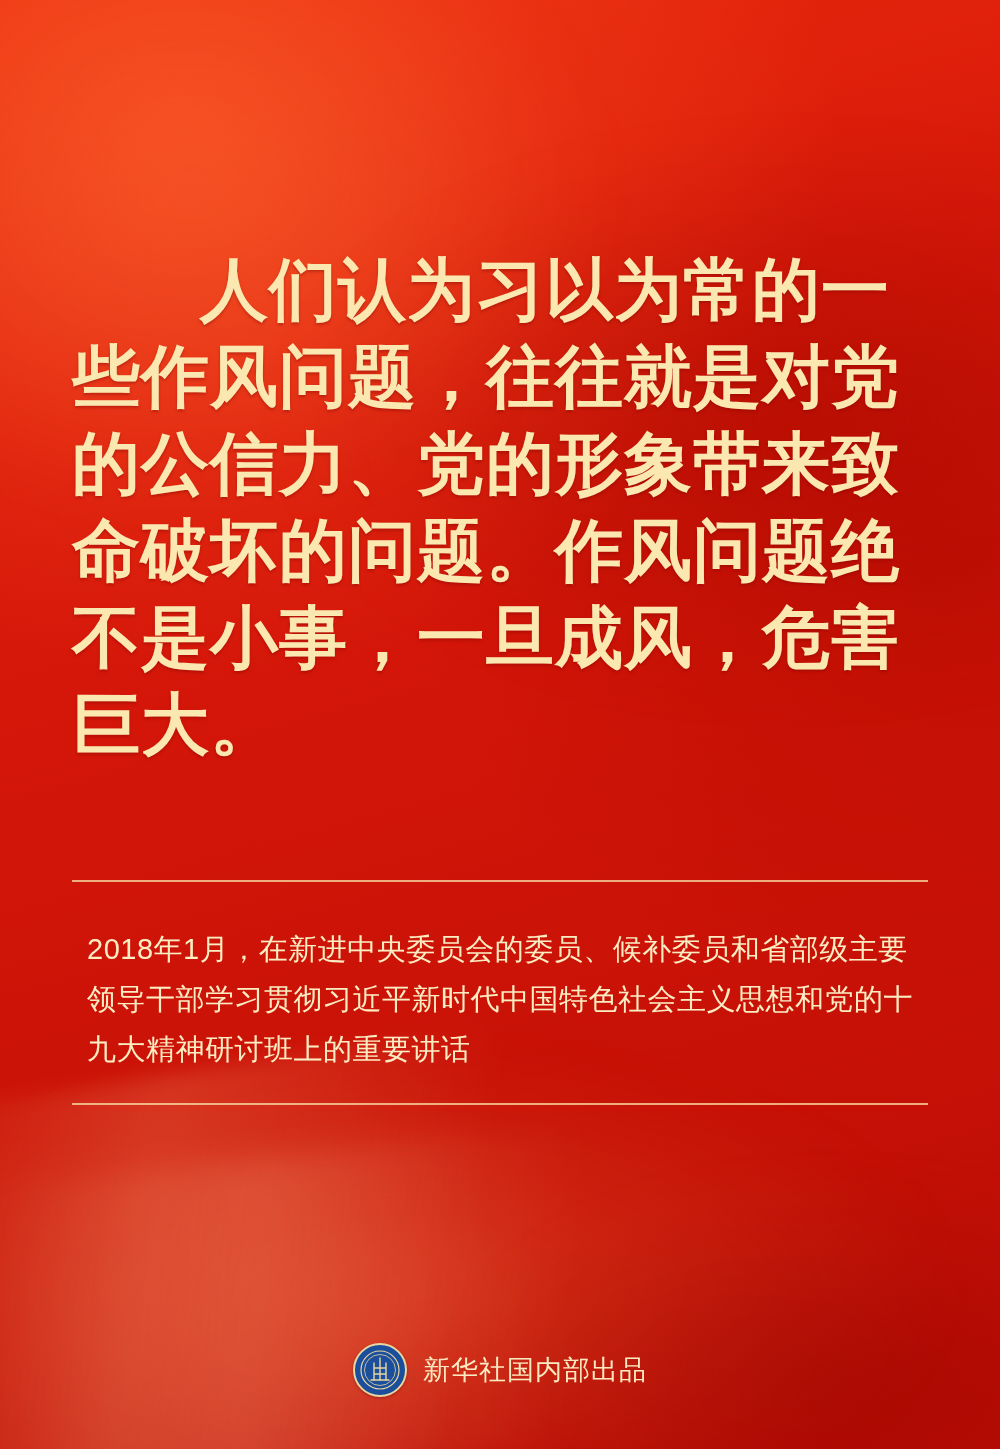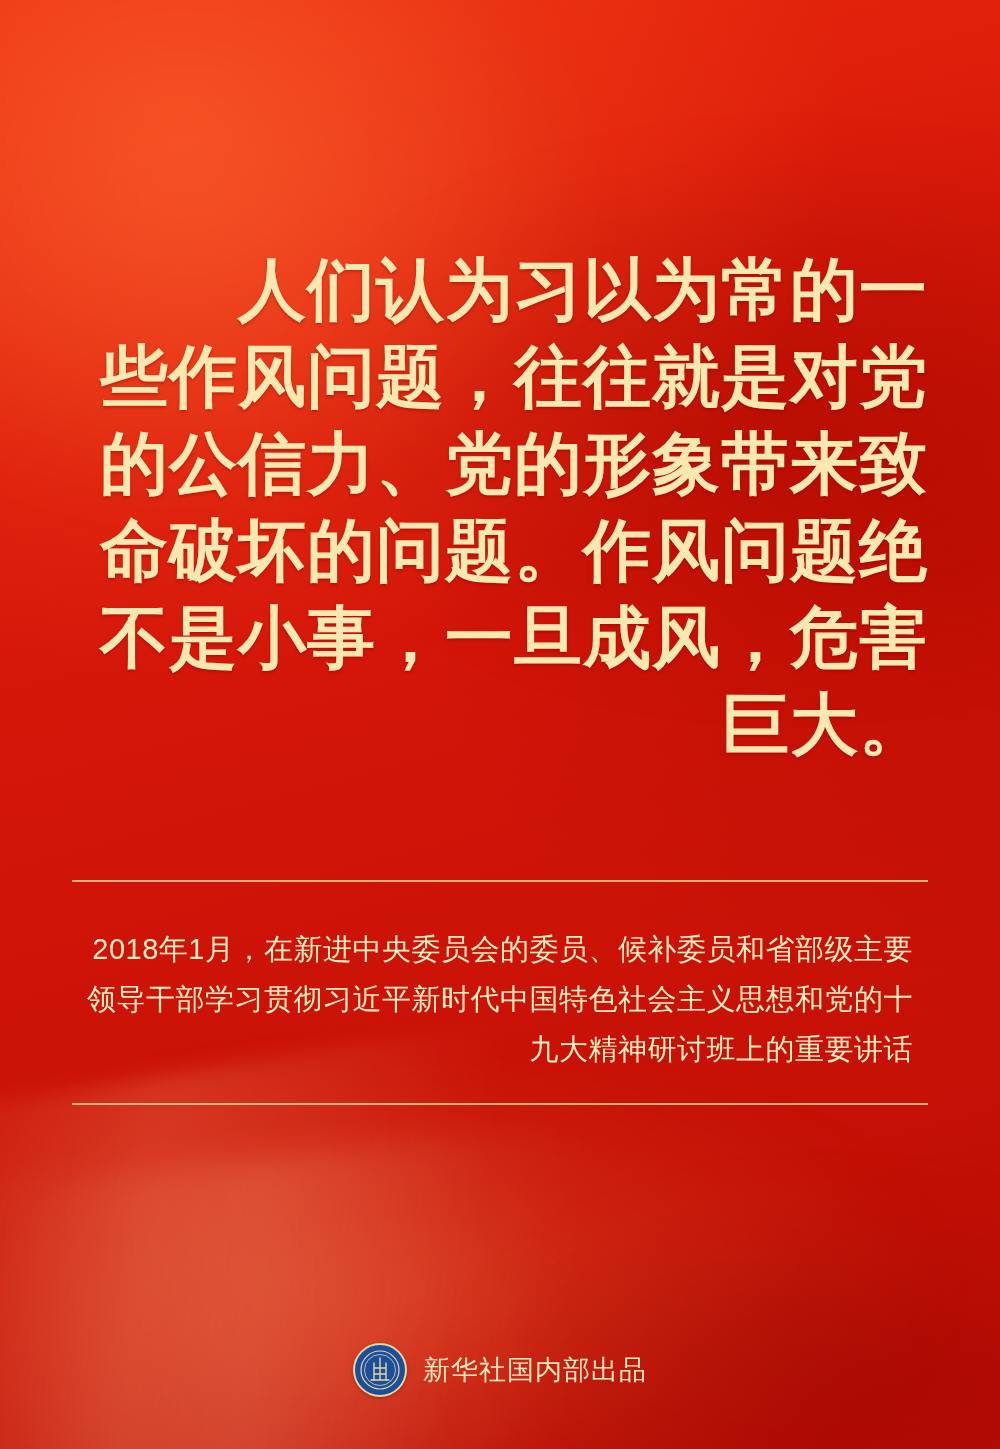--- a/index.html
+++ b/index.html
@@ -74,21 +74,20 @@
     transform: rotate(-6deg);
     filter: blur(14px);
   }
 
   .content {
     position: relative;
     z-index: 3;
     padding: 0 72px;
     box-sizing: border-box;
     height: 100%;
-    text-align: right;
   }
 
   .headline {
     margin: 0;
     padding-top: 246px;
     font-family: "DejaVu Serif", "Liberation Serif", serif;
     font-weight: 700;
     font-size: 68px;
     line-height: 1.28;
     letter-spacing: 1px;

